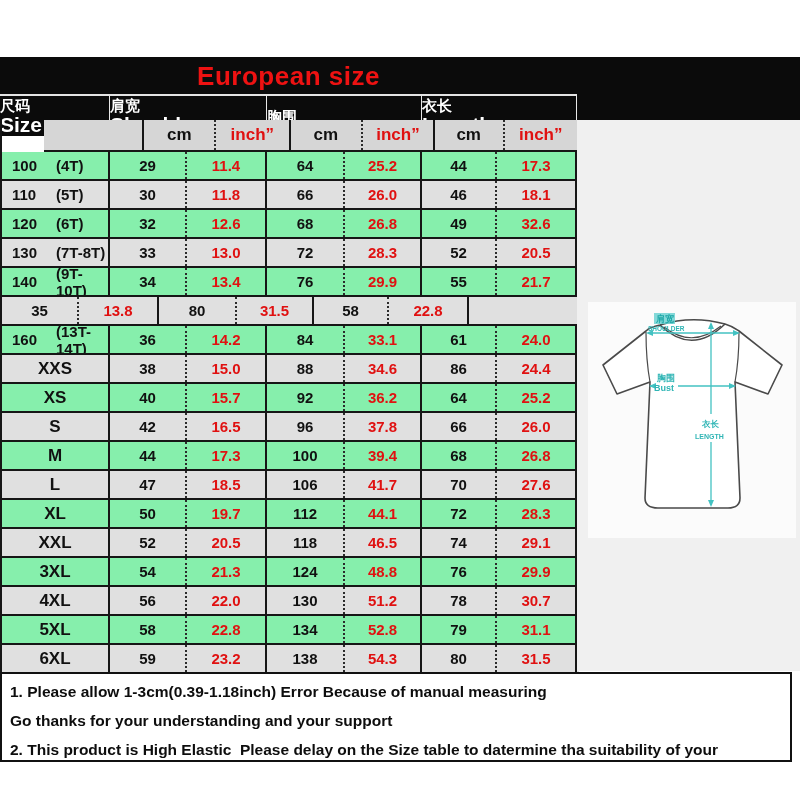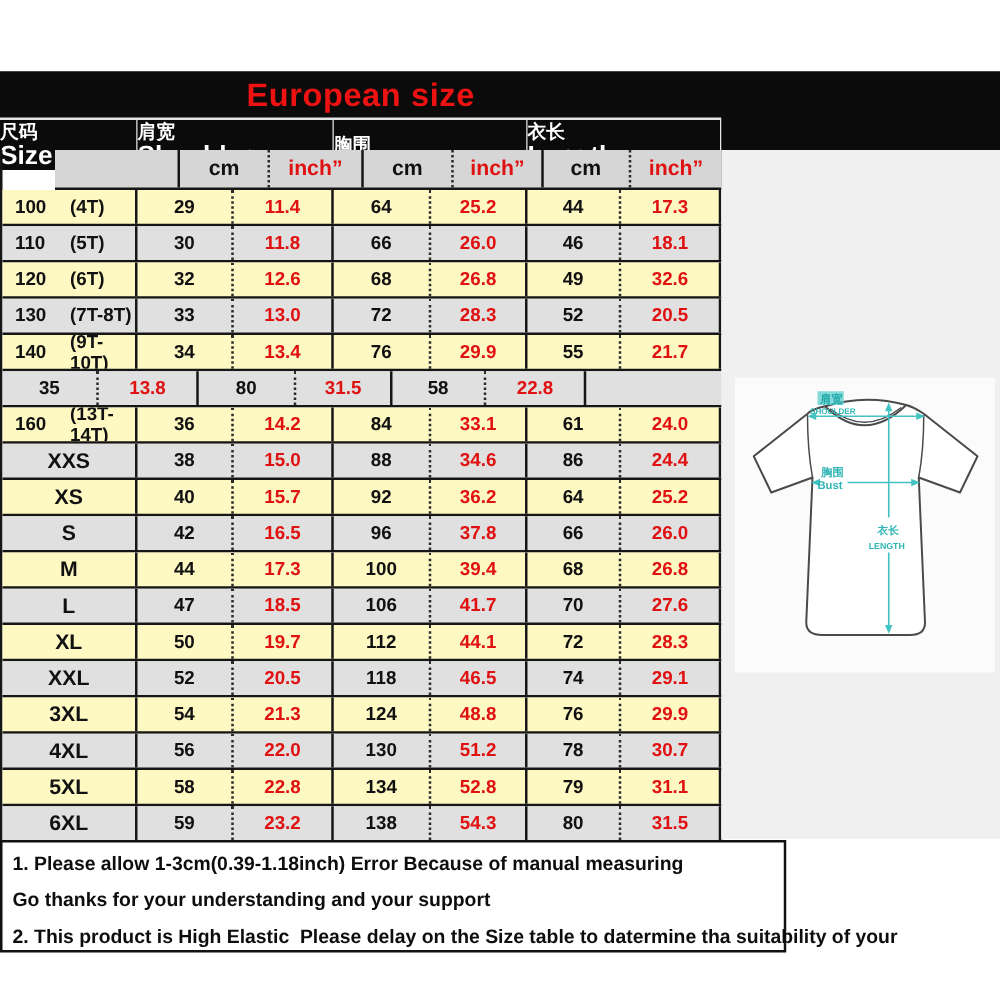--- a/index.html
+++ b/index.html
@@ -31,21 +31,21 @@
   .group-cell .en { font-size:21px; line-height:21px; font-weight:bold; }
   .g0{width:110px;} .g1{width:157px;} .g2{width:155px;} .g3{width:155px;}
 
   
   .size-table {
     position:absolute; left:0; top:120px; width:579px;
     border-left:2px solid #161616;
   }
   .t-row { display:flex; height:29px; border-bottom:2px solid #161616; }
   .t-row.subhead { height:32px; background:#d6d6d6;margin-left:42px; }
-  .t-row.shade-dark { background:#fef9c3; }
+  .t-row.shade-dark { background:#86efac; }
   .t-row.shade-light { background:#e0e0e0; }
   .t-cell {
     display:flex; align-items:center; justify-content:center;
     font-size:15px; color:#111111; overflow:hidden;
   }
   .c0{width:108px;} .c1{width:77px;} .c2{width:80px;} .c3{width:78px;}
   .c4{width:77px;} .c5{width:75px;} .c6{width:80px;}
   .b-solid { border-right:2px solid #161616; }
   .b-dot   { border-right:2px dotted #2a2a2a; }
   .subhead .t-cell { font-size:17px; }
@@ -60,21 +60,21 @@
     background:#f0f0f0;
   }
   .photo {
     position:absolute; left:11px; top:182px; width:208px; height:236px;
     background:#fbfbfb;
   }
   .photo svg { display:block; width:208px; height:236px; }
 
   
   .notes {
-    position:absolute; left:0; top:672px; width:629px; height:90px;
+    position:absolute; left:0; top:672px; width:792px; height:90px;
     background:#ffffff; border:2px solid #111111; padding:3px 20px 0 8px;
   }
   .note-line { font-size:15.5px; line-height:29px; color:#0d0d0d; white-space:pre; }
 </style>
 </head>
 <body>
 
 <div class="screen">
 
   <div class="band">

